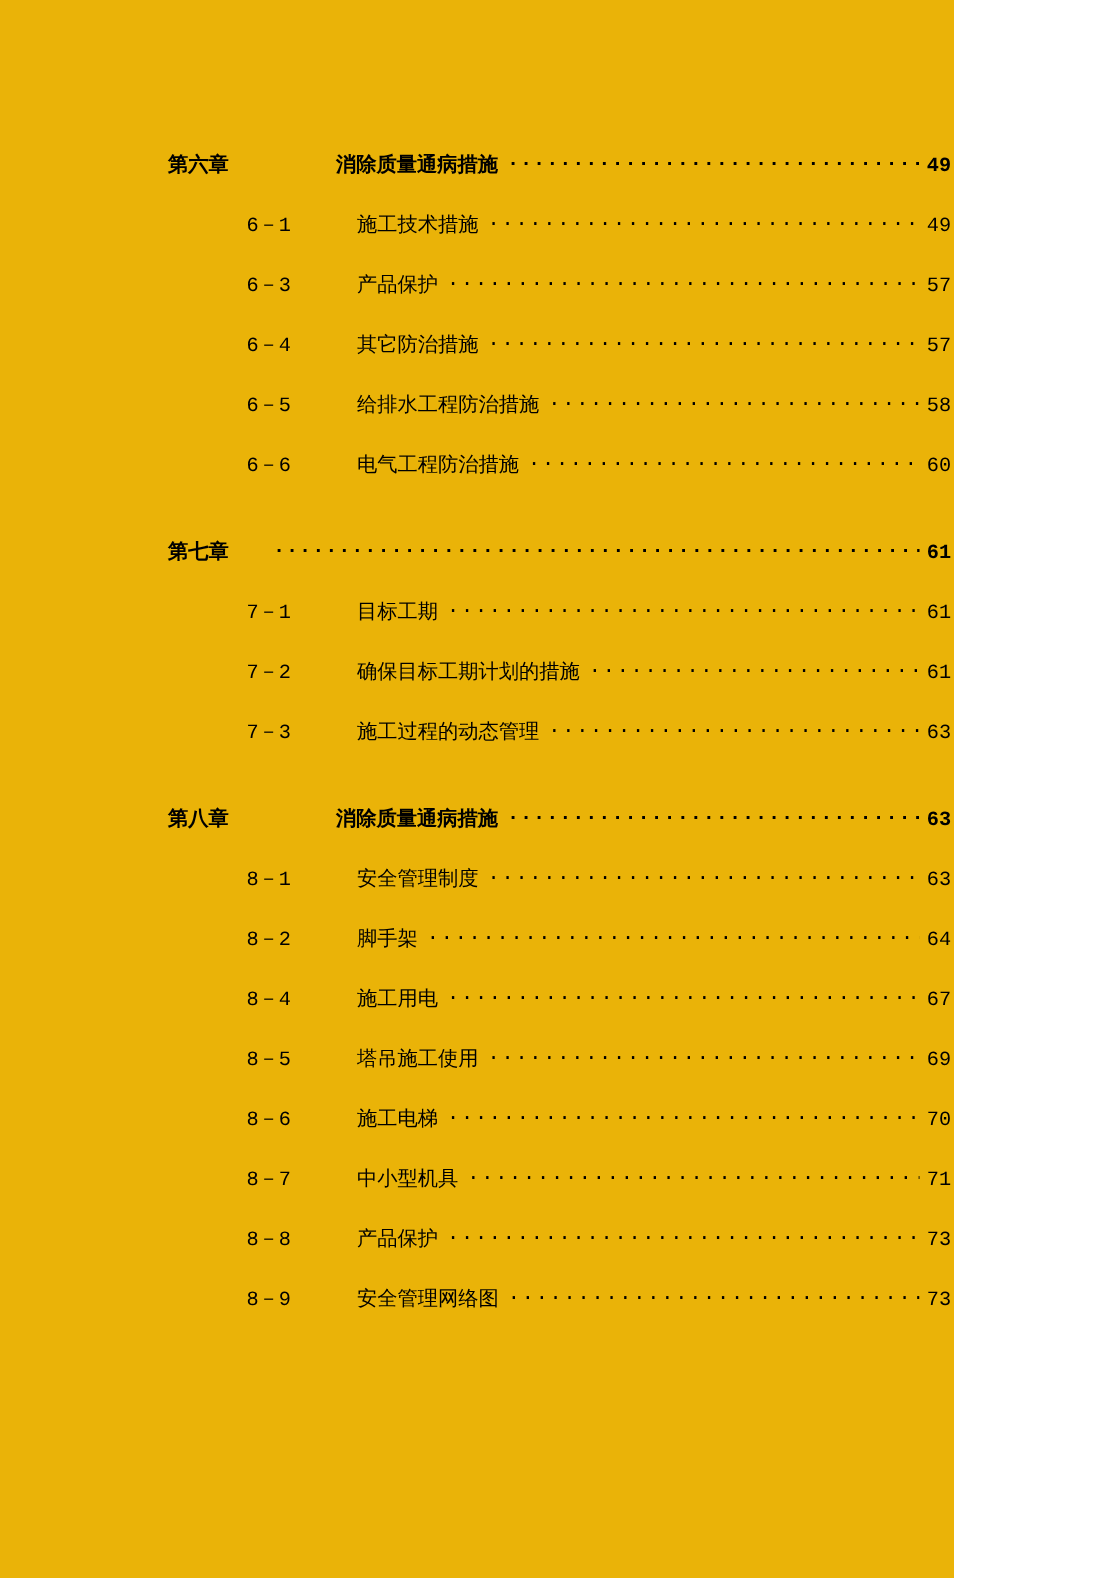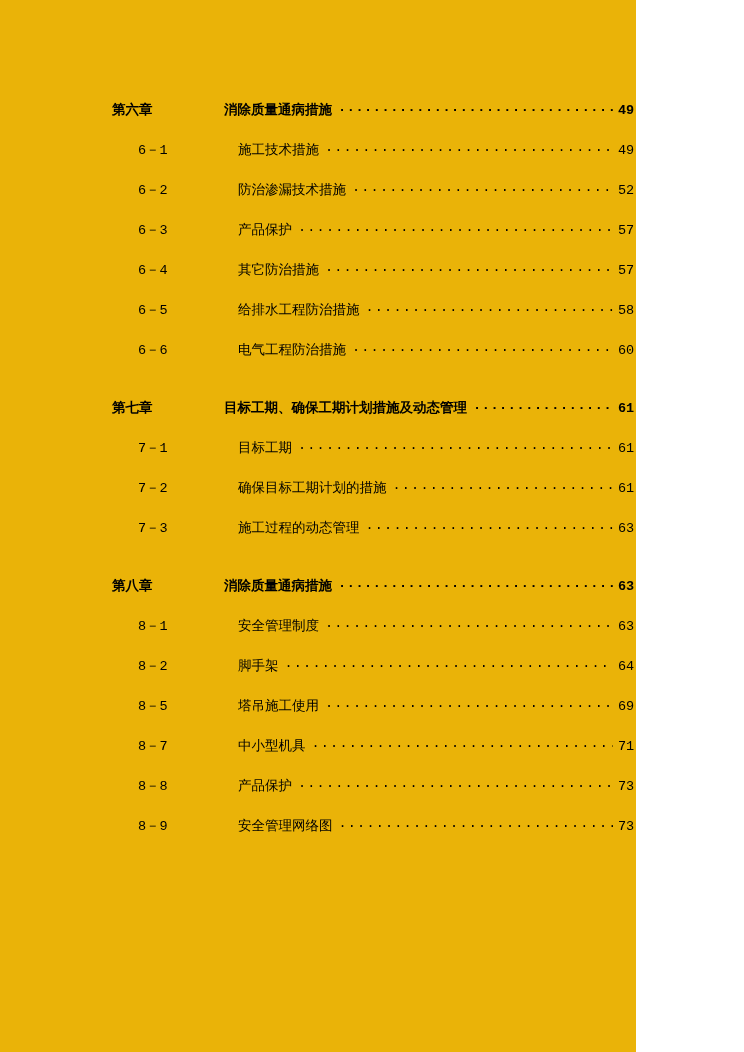--- a/index.html
+++ b/index.html
@@ -45,20 +45,21 @@
     padding-left: 26px;
   }
   .entry .num {
     flex: none;
   }
   .entry.lvl1 .num {
     min-width: 68px;
   }
   .entry.lvl2 .num {
     min-width: 56px;
+    text-align: right;
   }
   .entry .title {
     flex: none;
     padding-right: 4px;
     margin-left: 44px;
   }
   .entry .leader {
     flex: 1 1 auto;
     overflow: hidden;
     position: relative;
@@ -107,26 +108,20 @@
 
     <div class="spacer-small"></div>
 
     <div class="entry lvl2">
       <span class="num">6－1</span>
       <span class="title">施工技术措施</span>
       <span class="leader"></span>
       <span class="page-no">49</span>
     </div>
 
-    <div class="entry lvl2">
-      <span class="num">6－2</span>
-      <span class="title"> 防治渗漏技术措施</span>
-      <span class="leader"></span>
-      <span class="page-no">52</span>
-    </div>
 
     <div class="entry lvl2">
       <span class="num">6－3</span>
       <span class="title">产品保护</span>
       <span class="leader"></span>
       <span class="page-no">57</span>
     </div>
 
     <div class="entry lvl2">
       <span class="num">6－4</span>
@@ -146,21 +141,20 @@
       <span class="num">6－6</span>
       <span class="title">电气工程防治措施</span>
       <span class="leader"></span>
       <span class="page-no">60</span>
     </div>
 
     <div class="gap"></div>
 
     <div class="entry lvl1">
       <span class="num">第七章</span>
-      <span class="title">目标工期、确保工期计划措施及动态管理</span>
       <span class="leader"></span>
       <span class="page-no">61</span>
     </div>
 
     <div class="spacer-small"></div>
 
     <div class="entry lvl2">
       <span class="num">7－1</span>
       <span class="title">目标工期</span>
       <span class="leader"></span>
@@ -200,28 +194,40 @@
     </div>
 
     <div class="entry lvl2">
       <span class="num">8－2</span>
       <span class="title">脚手架</span>
       <span class="leader"></span>
       <span class="page-no">64</span>
     </div>
 
 
+    <div class="entry lvl2">
+      <span class="num">8－4</span>
+      <span class="title">施工用电</span>
+      <span class="leader"></span>
+      <span class="page-no">67</span>
+    </div>
 
     <div class="entry lvl2">
       <span class="num">8－5</span>
       <span class="title">塔吊施工使用</span>
       <span class="leader"></span>
       <span class="page-no">69</span>
     </div>
 
+    <div class="entry lvl2">
+      <span class="num">8－6</span>
+      <span class="title">施工电梯</span>
+      <span class="leader"></span>
+      <span class="page-no">70</span>
+    </div>
 
     <div class="entry lvl2">
       <span class="num">8－7</span>
       <span class="title">中小型机具</span>
       <span class="leader"></span>
       <span class="page-no">71</span>
     </div>
 
     <div class="entry lvl2">
       <span class="num">8－8</span>

